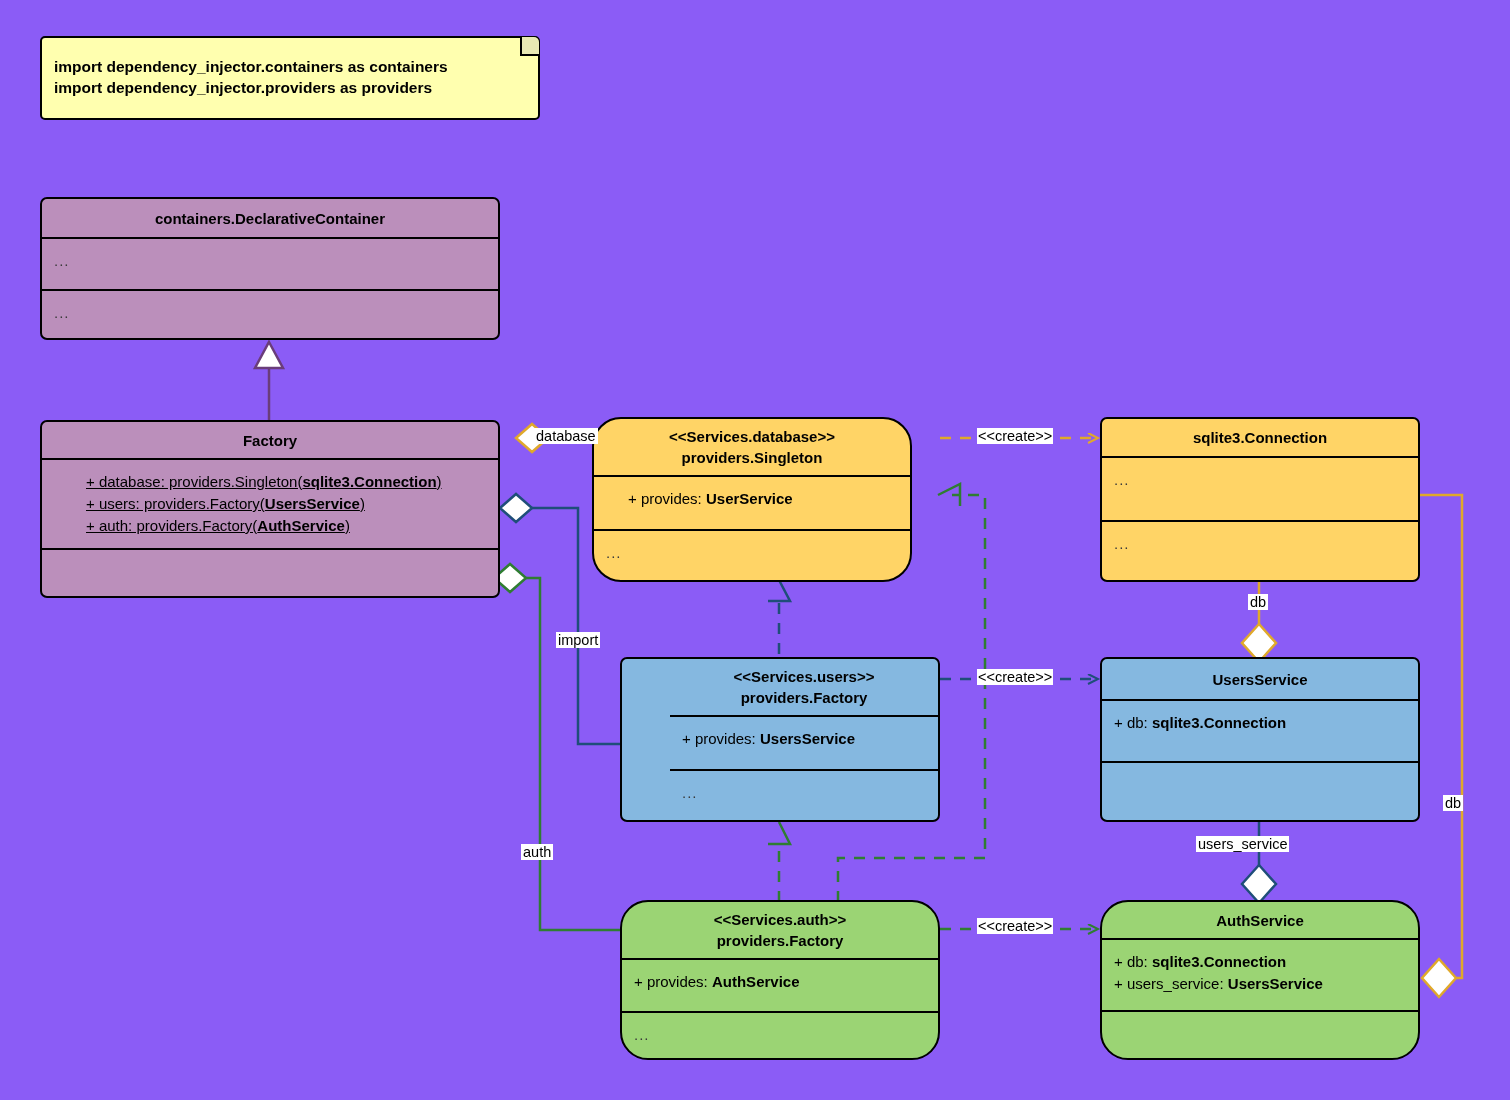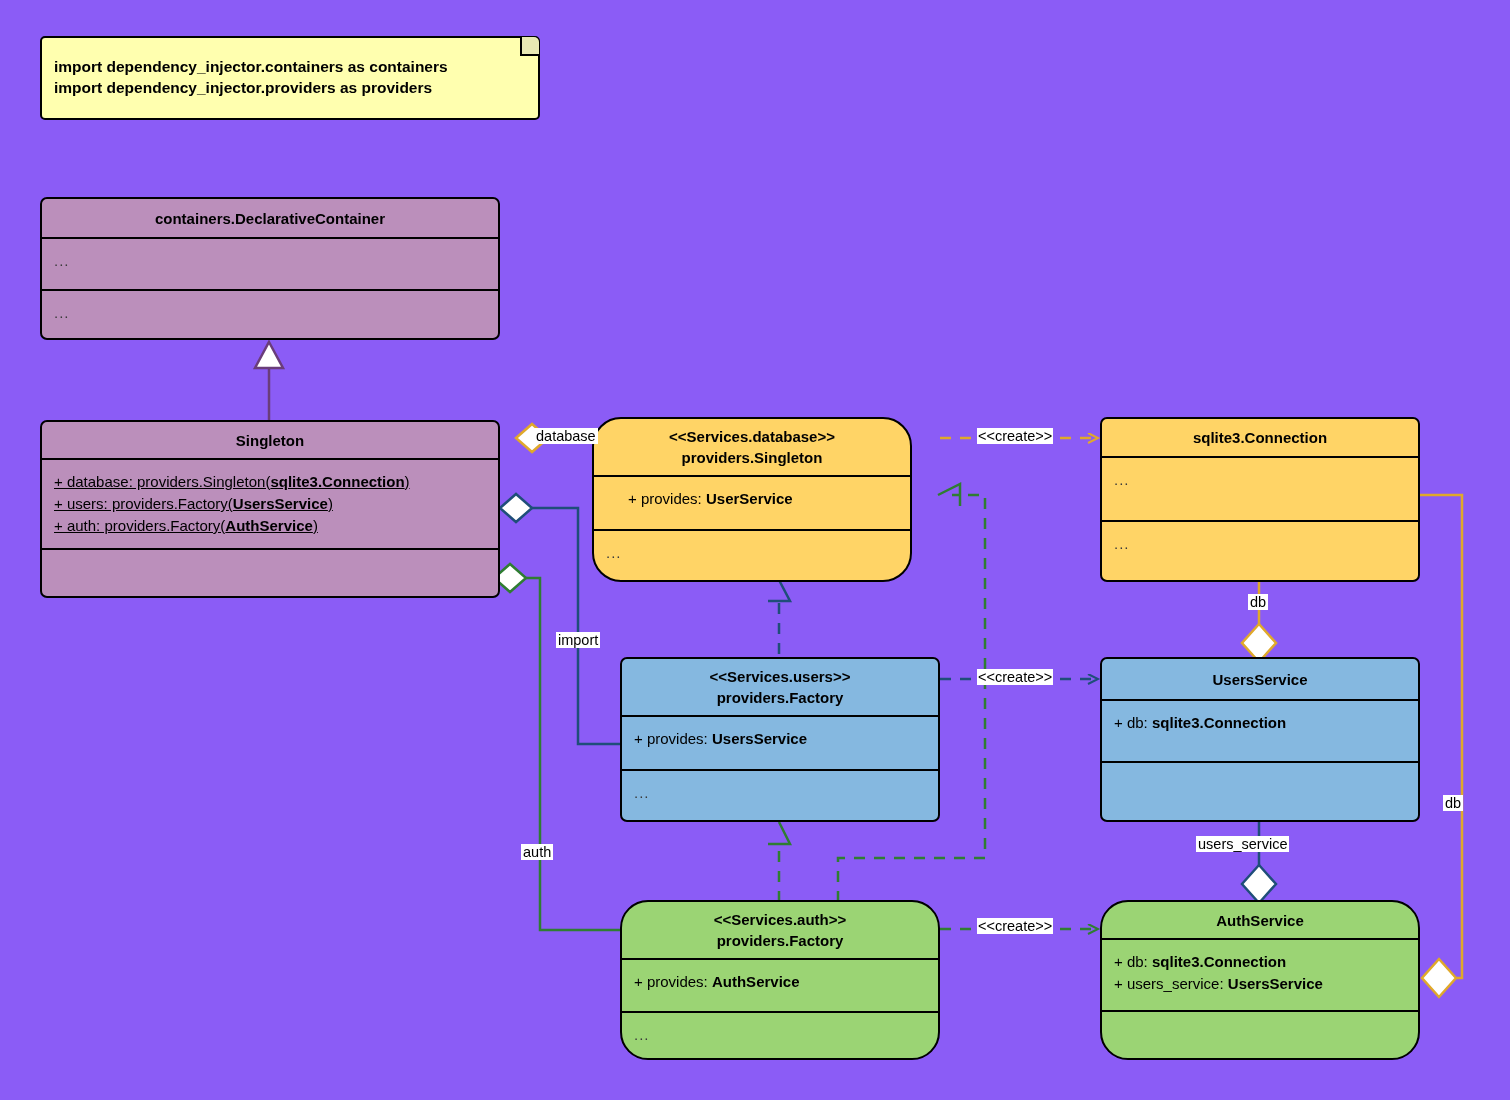--- a/index.html
+++ b/index.html
@@ -215,22 +215,22 @@
     <div class="hdr" style="height:40px;">containers.DeclarativeContainer</div>
     <div class="comp" style="height:50px;">
       <span class="dots">...</span>
     </div>
     <div class="comp" style="height:50px;">
       <span class="dots">...</span>
     </div>
   </div>
 
   <div class="uml purple" style="left:40px; top:420px; width:460px; height:178px;">
-    <div class="hdr" style="height:38px;">Singleton</div>
-    <div class="comp" style="height:88px;">
+    <div class="hdr" style="height:38px;">Factory</div>
+    <div class="comp" style="height:88px;margin-left:32px;">
       <span class="static-line"><span>+ database: providers.Singleton(</span><b>sqlite3.Connection</b><span>)</span></span>
       <span class="static-line"><span>+ users: providers.Factory(</span><b>UsersService</b><span>)</span></span>
       <span class="static-line"><span>+ auth: providers.Factory(</span><b>AuthService</b><span>)</span></span>
     </div>
     <div class="comp" style="height:46px;"></div>
   </div>
 
   <div class="uml yellow" style="left:592px; top:417px; width:320px; height:165px;border-radius:29px;">
     <div class="hdr" style="height:58px;">
       <span>&lt;&lt;Services.database&gt;&gt;</span>
@@ -247,21 +247,21 @@
   <div class="uml yellow" style="left:1100px; top:417px; width:320px; height:165px;">
     <div class="hdr" style="height:39px;">sqlite3.Connection</div>
     <div class="comp" style="height:62px;">
       <span class="dots">...</span>
     </div>
     <div class="comp" style="height:59px;">
       <span class="dots">...</span>
     </div>
   </div>
 
-  <div class="uml blue" style="left:620px; top:657px; width:320px; height:165px;">
+  <div class="uml blue" style="left:620px; top:657px; width:320px; height:165px;padding-left:48px;">
     <div class="hdr" style="height:58px;">
       <span>&lt;&lt;Services.users&gt;&gt;</span>
       <span>providers.Factory</span>
     </div>
     <div class="comp" style="height:52px;">
       <span>+ provides: </span><b>UsersService</b>
     </div>
     <div class="comp" style="height:50px;">
       <span class="dots">...</span>
     </div>

